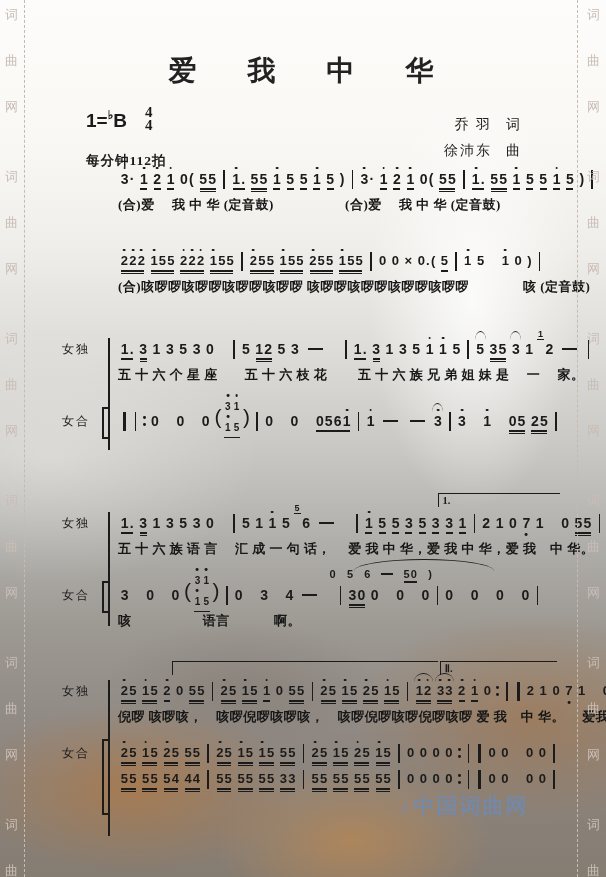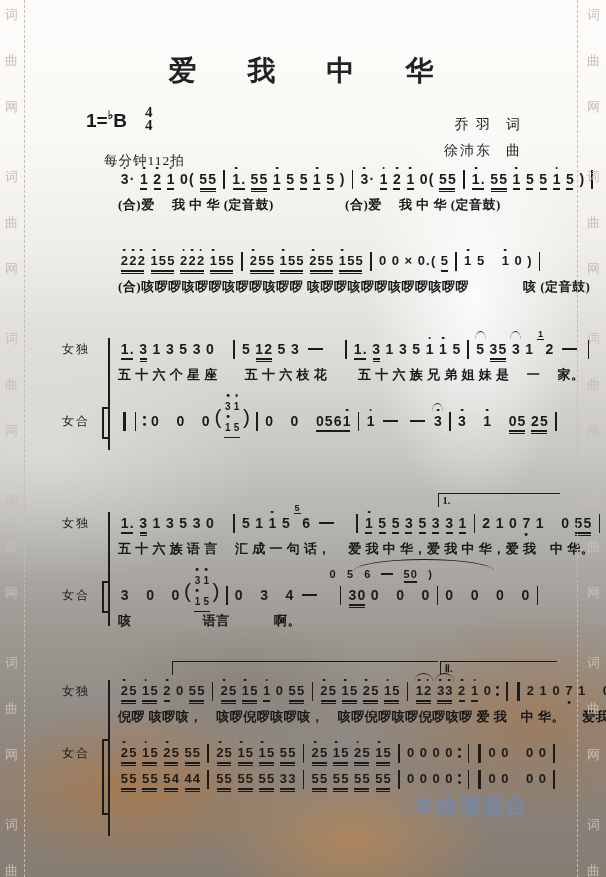--- a/index.html
+++ b/index.html
@@ -22,21 +22,21 @@
   .edge-r .wmch{left:9px;}
   .content{position:absolute;left:24px;right:28px;top:0;bottom:0;}
   
   .title{position:absolute;top:52px;left:0;right:0;margin:0;text-align:center;
     font-size:28px;font-weight:bold;letter-spacing:22px;text-indent:22px;color:#222;}
   .keyrow{position:absolute;left:62px;top:106px;display:flex;align-items:flex-end;font-family:"Liberation Sans",sans-serif;}
   .keysig{font-size:19px;font-weight:bold;}
   .keysig sup{font-size:12px;vertical-align:8px;font-weight:bold;}
   .timesig{display:inline-flex;flex-direction:column;align-items:center;margin-left:18px;
     font-size:15px;font-weight:bold;line-height:13px;font-family:"Liberation Serif",serif;}
-  .tempo{position:absolute;left:62px;top:152px;font-size:13.5px;font-weight:normal;letter-spacing:1px;margin-left:18px;}
+  .tempo{position:absolute;left:62px;top:152px;font-size:13.5px;font-weight:bold;letter-spacing:1px;}
   .credits{position:absolute;right:56px;top:112px;text-align:right;font-size:14px;letter-spacing:2px;line-height:26px;color:#222;}
   .credits .role{margin-left:14px;}
   
   .systems{position:absolute;left:18px;right:10px;top:0;bottom:0;}
   .grp{position:absolute;left:0;right:0;}
   .g0{top:166px;height:70px;}
   .g1{top:248px;height:70px;}
   .g2{top:330px;height:146px;}
   .g3{top:484px;height:148px;}
   .g4{top:636px;height:200px;}
@@ -1009,15 +1009,15 @@
               <span class="ng">
                 <span class="nd">0</span>
               </span>
               <span class="bl"></span>
             </div>
           </div>
         </div>
       </div>
   </div>
 
-  <div class="cnwm"><span class="noteicon">♪</span><span>本曲谱源自</span></div>
+  <div class="cnwm"><span class="noteicon">♪</span><span>中国词曲网</span></div>
 
 </div>
 
 </body></html>

